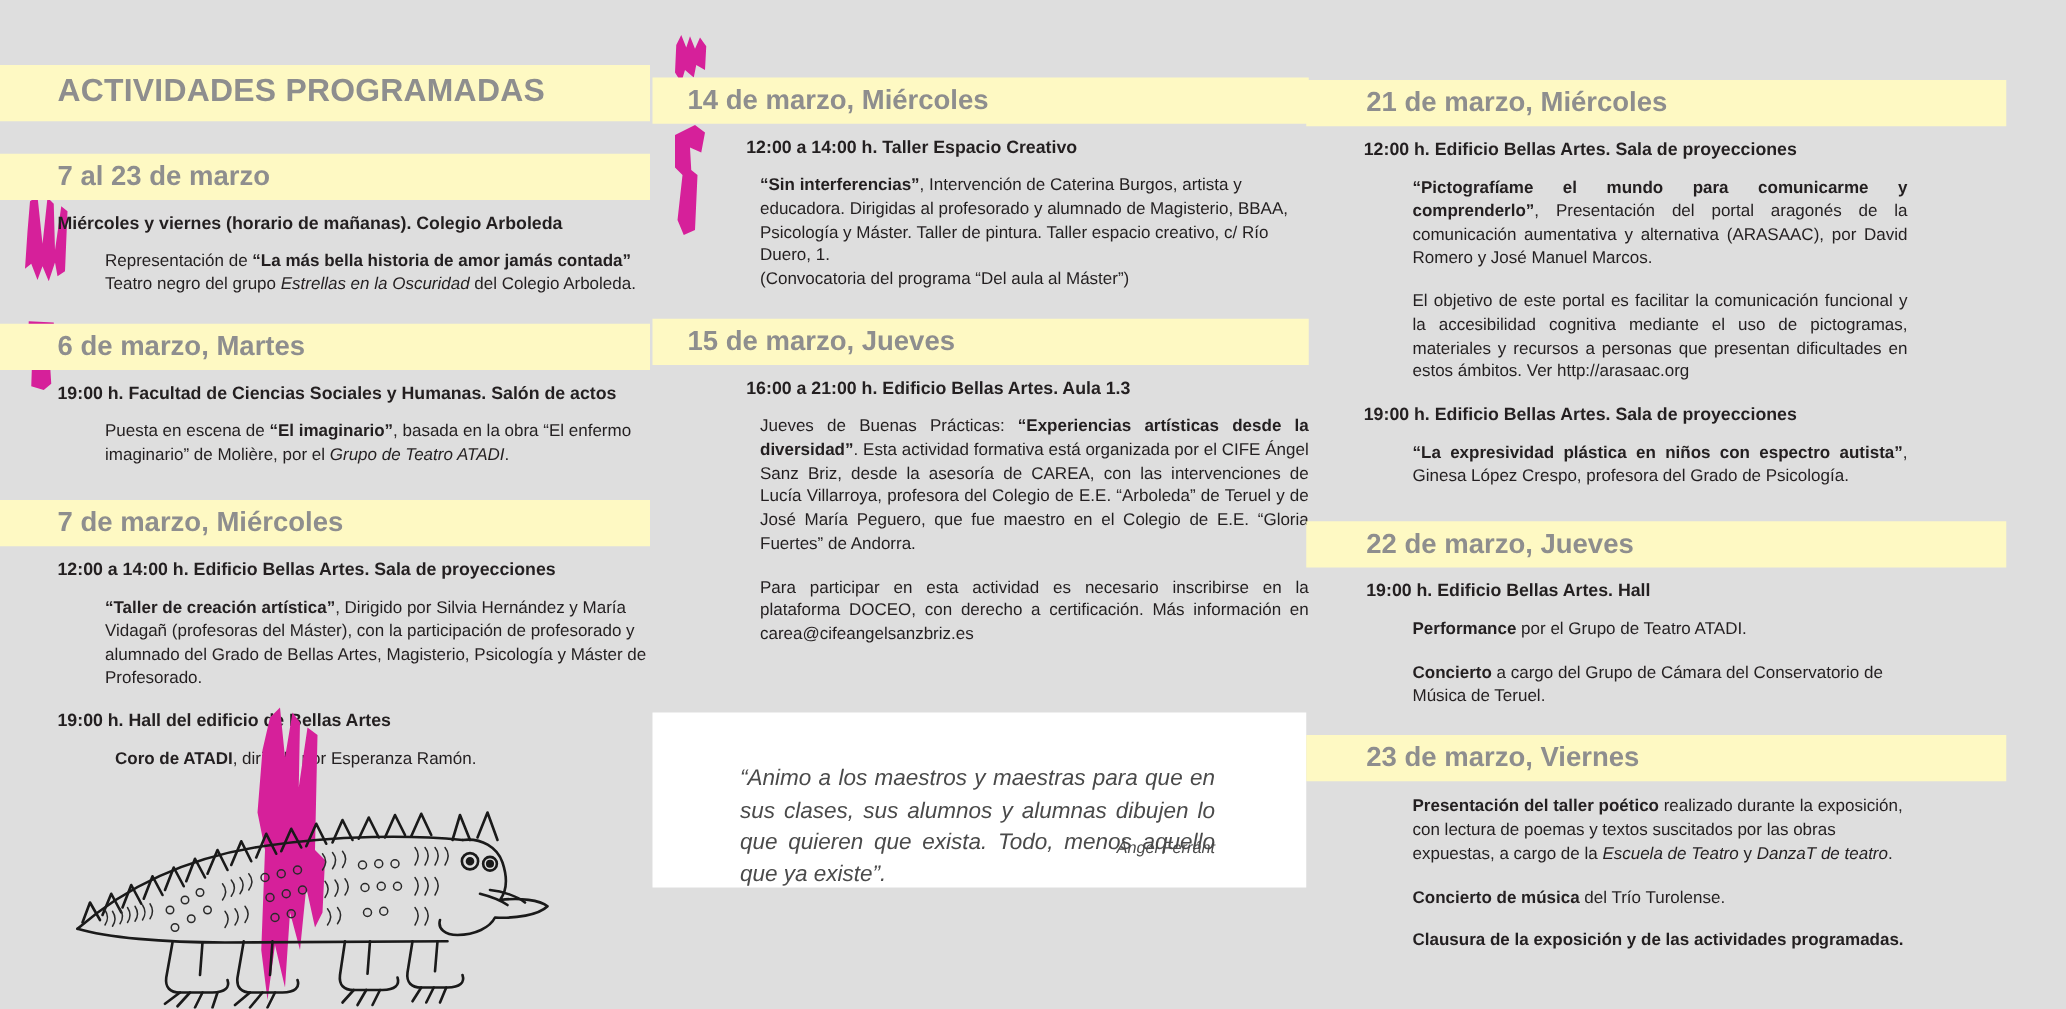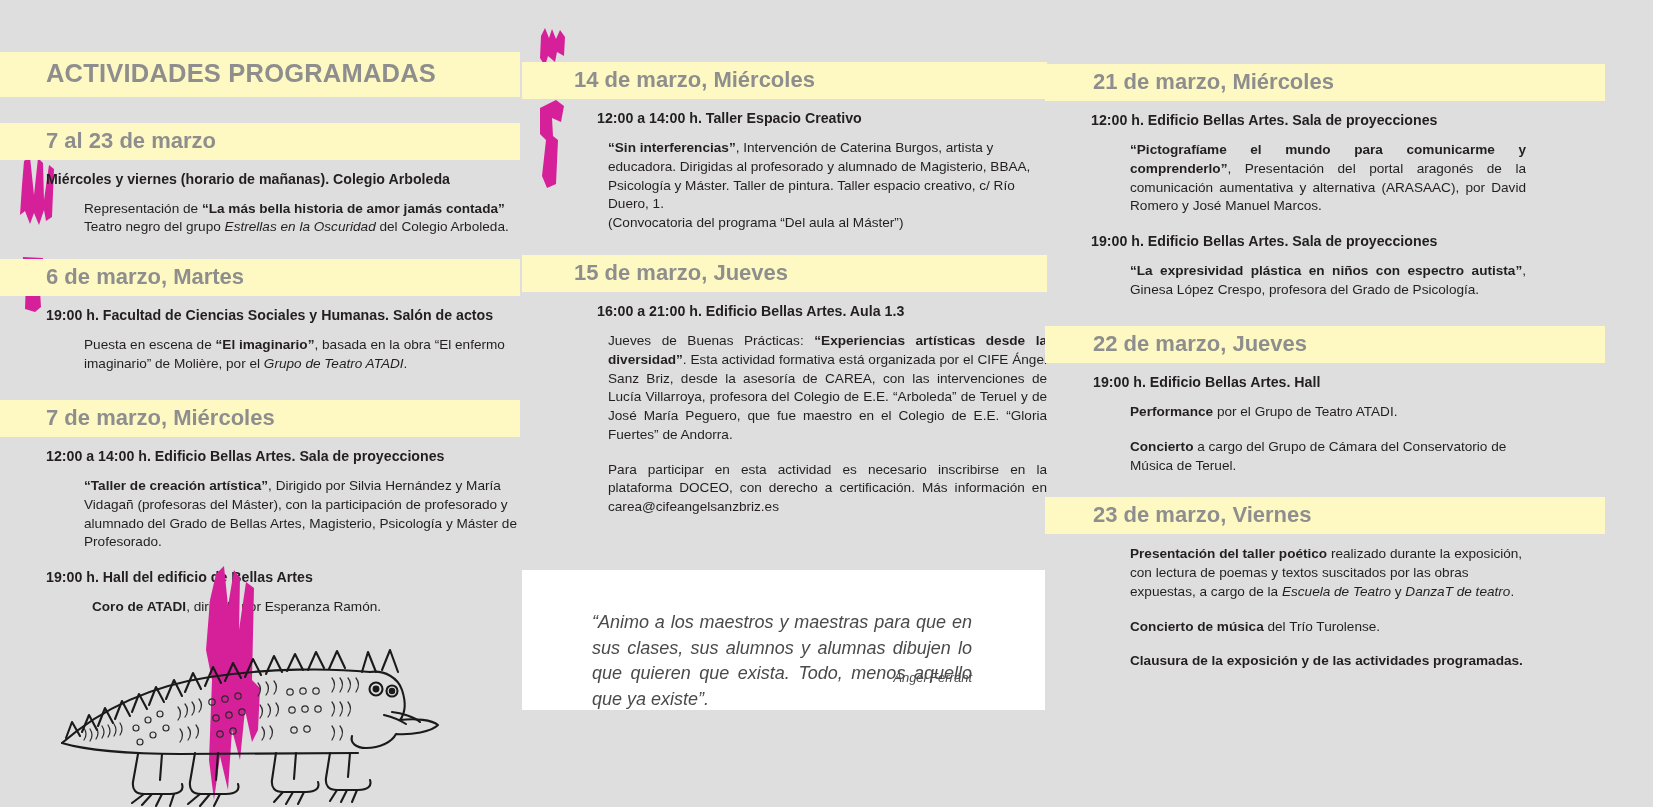--- a/index.html
+++ b/index.html
@@ -30,21 +30,21 @@
   }
   .band-main{
     font-size:25.5px;
     letter-spacing:.2px;
     padding:9px 26px 10px 46px;
   }
   .band-date{
     font-size:22px;
     padding:7px 22px 8px 46px;
   }
-  .col-mid .band-date{padding-left:52px;}
+  .col-mid .band-date{padding-left:28px;}
   .col-right .band-date{padding-left:48px;}
 
   
   .lvl1{
     font-size:14.2px;
     font-weight:bold;
     line-height:1.35;
     margin:10px 0 0 0;
   }
   .lvl2{
@@ -157,20 +157,21 @@
     <div class="quote-author">Ángel Ferránt</div>
   </div>
 
   <div class="col col-right">
 
     <div style="height:64px;"></div>
     <div class="band band-date">21 de marzo, Miércoles</div>
 
     <div class="lvl1 ind-r0">12:00 h. Edificio Bellas Artes. Sala de proyecciones</div>
     <div class="lvl2 ind-r1 just" style="width:396px;"><b>“Pictografíame el mundo para comunicarme y comprenderlo”</b>, Presentación del portal aragonés de la comunicación aumentativa y alternativa (ARASAAC), por David Romero y José Manuel Marcos.</div>
+    <div class="lvl2 ind-r1 just gap-md" style="width:396px;">El objetivo de este portal es facilitar la comunicación funcional y la accesibilidad cognitiva mediante el uso de pictogramas, materiales y recursos a personas que presentan dificultades en estos ámbitos. Ver http://arasaac.org</div>
     <div class="lvl1 ind-r0 gap-md">19:00 h. Edificio Bellas Artes. Sala de proyecciones</div>
     <div class="lvl2 ind-r1 just" style="width:396px;"><b>“La expresividad plástica en niños con espectro autista”</b>, Ginesa López Crespo, profesora del Grado de Psicología.</div>
 
     <div style="height:26px;"></div>
     <div class="band band-date">22 de marzo, Jueves</div>
 
     <div class="lvl1" style="margin-left:48px;">19:00 h. Edificio Bellas Artes. Hall</div>
     <div class="lvl2 ind-r1"><b>Performance</b> por el Grupo de Teatro ATADI.</div>
     <div class="lvl2 ind-r1 gap-md" style="width:396px;"><b>Concierto</b> a cargo del Grupo de Cámara del Conservatorio de Música de Teruel.</div>
 

